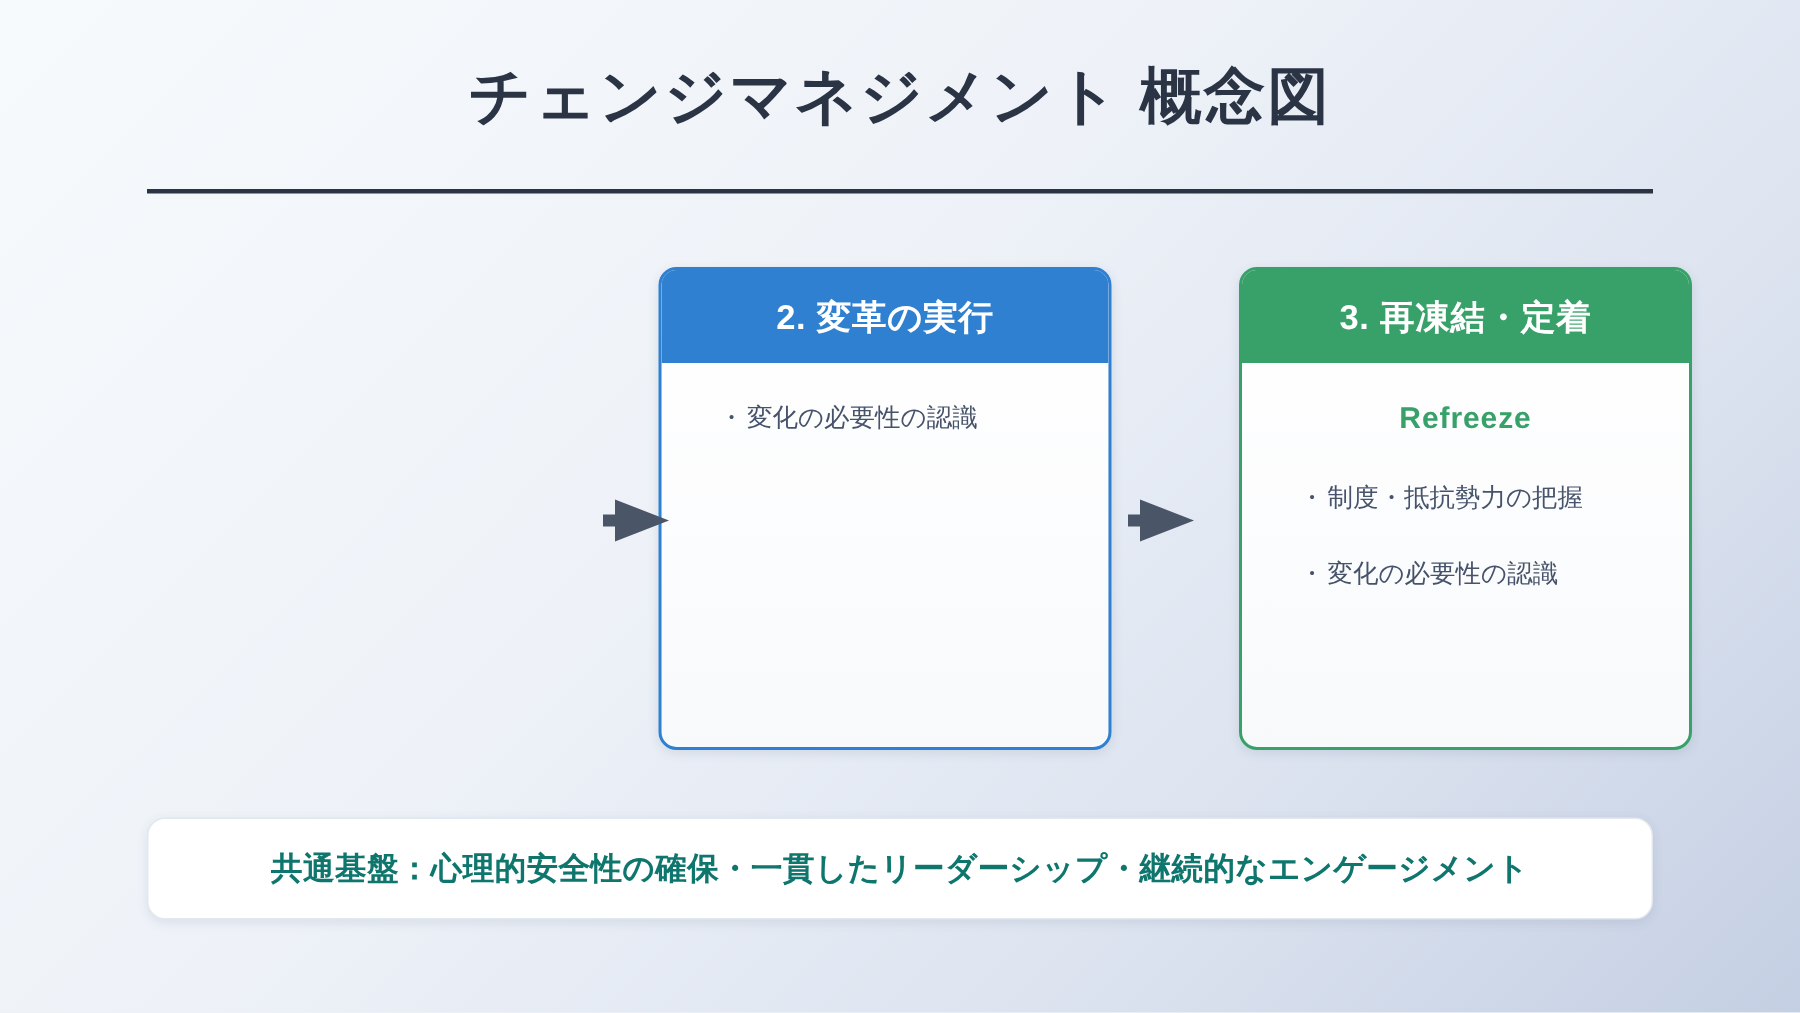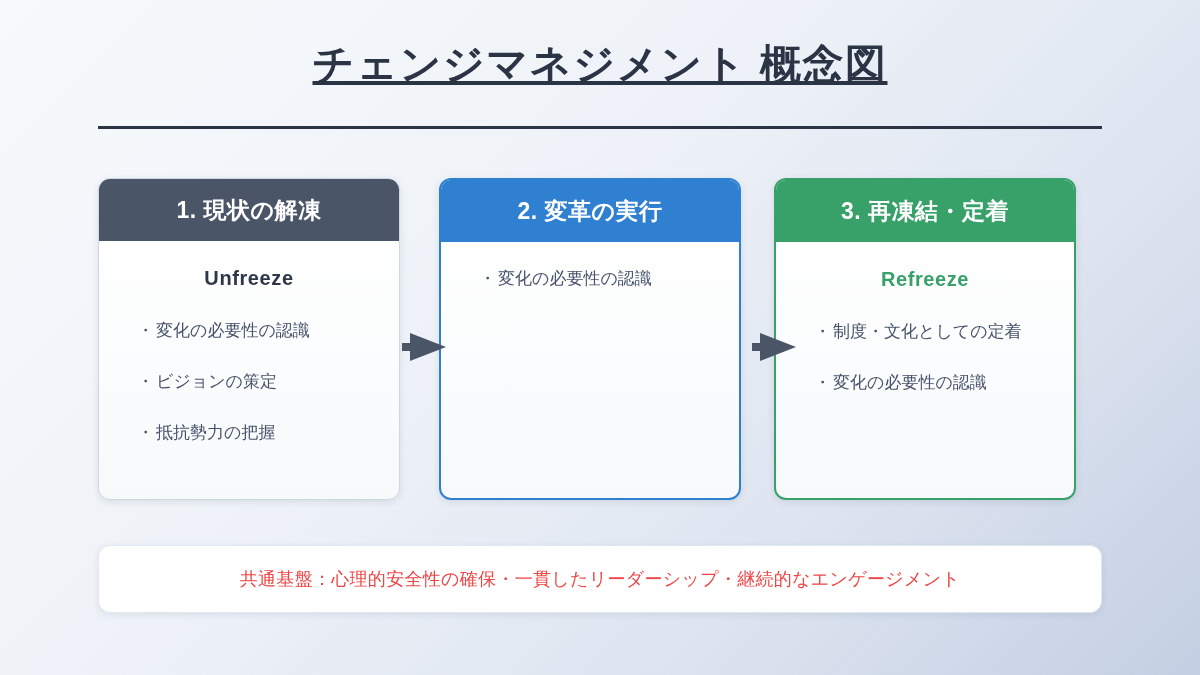--- a/index.html
+++ b/index.html
@@ -31,21 +31,20 @@
     width: 1004px;
     text-align: center;
   }
   .title {
     font-size: 41px;
     font-weight: bold;
     color: #2b3445;
     letter-spacing: 1.5px;
     line-height: 1.2;
     white-space: nowrap;
-    text-decoration: underline;
   }
   .title-rule {
     position: absolute;
     left: 98px;
     top: 126px;
     width: 1004px;
     height: 3px;
     background: #2b3445;
   }
 
@@ -63,21 +62,21 @@
     width: 302px;
     height: 322px;
     box-sizing: border-box;
     border-radius: 12px;
     overflow: hidden;
     background: linear-gradient(180deg, #ffffff 0%, #fbfcfd 60%, #f7f9fb 100%);
     box-shadow: 0 2px 7px rgba(50, 65, 95, 0.12);
   }
   .card-1 { left: 0px;   border: 1px solid #cfd7e3; }
   .card-2 { left: 341px; border: 2px solid #2f80d0; }
-  .card-3 { left: 676px; border: 2px solid #38a169; }
+  .card-3 { left: 728px; border: 2px solid #38a169; }
 
   .card-head {
     height: 62px;
     display: flex;
     align-items: center;
     justify-content: center;
     color: #ffffff;
     font-size: 23px;
     font-weight: bold;
     letter-spacing: 0.5px;
@@ -137,72 +136,59 @@
     box-sizing: border-box;
     background: #ffffff;
     border-radius: 12px;
     border: 1px solid #e2e8f0;
     box-shadow: 0 2px 7px rgba(50, 65, 95, 0.10);
     display: flex;
     align-items: center;
     justify-content: center;
   }
   .footer-text {
-    font-size: 18px;
-    font-weight: normal;
-    color: #ef4444;
+    font-size: 21px;
+    font-weight: bold;
+    color: #0f766e;
     letter-spacing: 0.3px;
     white-space: nowrap;
   }
 </style>
 </head>
 <body>
 
 <div id="slide">
 
   <div class="title-wrap">
     <div class="title">チェンジマネジメント 概念図</div>
   </div>
   <div class="title-rule"></div>
 
   <div class="cards">
 
-    <div class="card card-1">
-      <div class="card-head">
-        <span>1. 現状の解凍</span>
-      </div>
-      <div class="card-body">
-        <div class="card-sub">Unfreeze</div>
-        <ul class="bullets">
-          <li><span class="dot">・</span><span>変化の必要性の認識</span></li>
-          <li><span class="dot">・</span><span>ビジョンの策定</span></li>
-          <li><span class="dot">・</span><span>抵抗勢力の把握</span></li>
-        </ul>
-      </div>
-    </div>
 
     <div class="card card-2">
       <div class="card-head">
         <span>2. 変革の実行</span>
       </div>
       <div class="card-body">
         <ul class="bullets">
           <li><span class="dot">・</span><span>変化の必要性の認識</span></li>
         </ul>
       </div>
     </div>
 
     <div class="card card-3">
       <div class="card-head">
         <span>3. 再凍結・定着</span>
       </div>
       <div class="card-body">
         <div class="card-sub">Refreeze</div>
         <ul class="bullets">
-          <li><span class="dot">・</span><span>制度・文化としての定着</span></li>
+          <li><span class="dot">・</span><span>制度・抵抗勢力の把握</span></li>
           <li><span class="dot">・</span><span>変化の必要性の認識</span></li>
         </ul>
       </div>
     </div>
 
     <div class="arrow arrow-1">
       <svg width="44" height="34" viewBox="0 0 44 34" aria-hidden="true">
         <rect x="0" y="13" width="12" height="8" fill="#4a5568"></rect>
         <polygon points="8,3 44,17 8,31" fill="#4a5568"></polygon>
       </svg>

